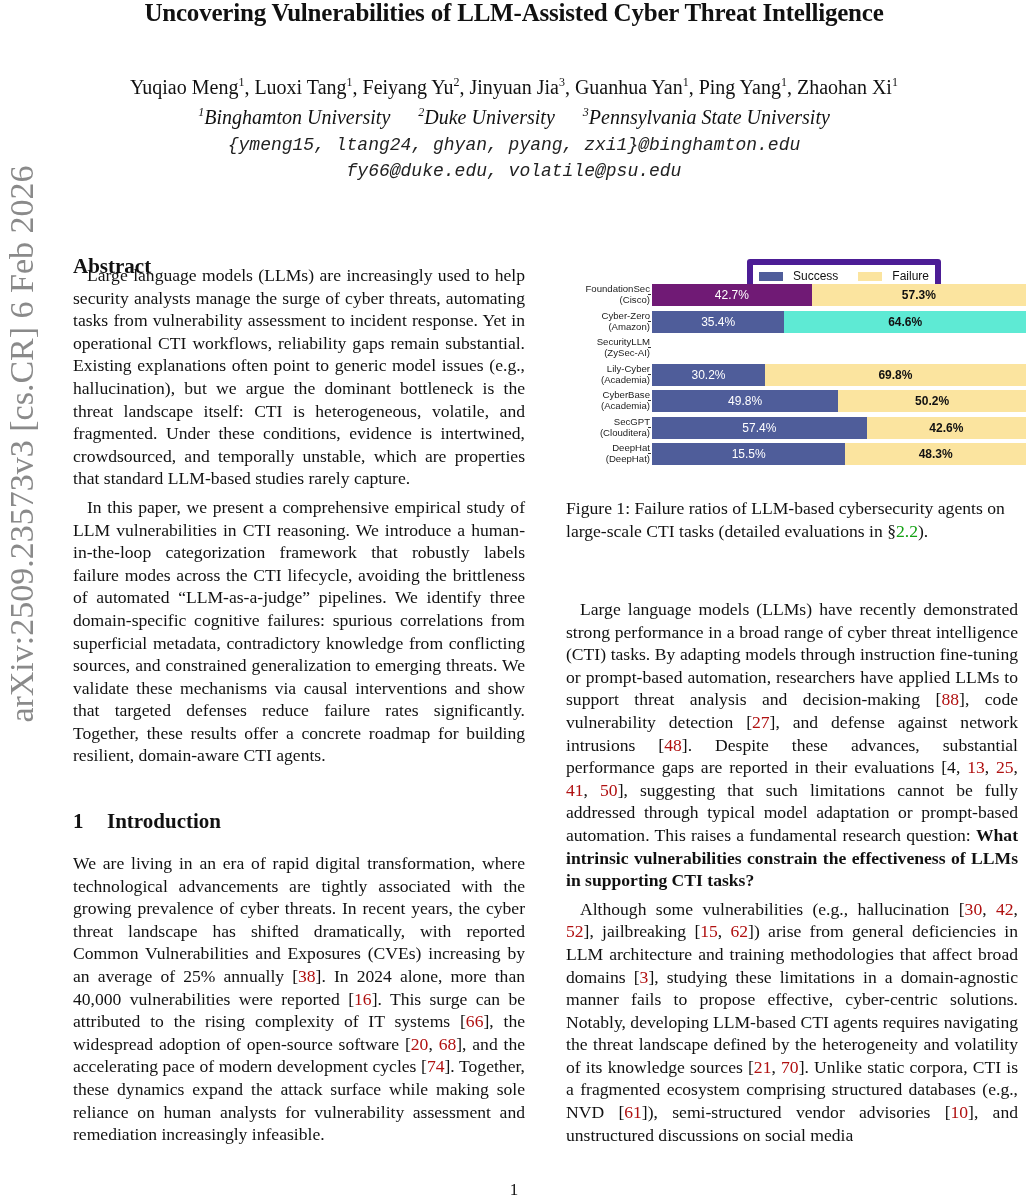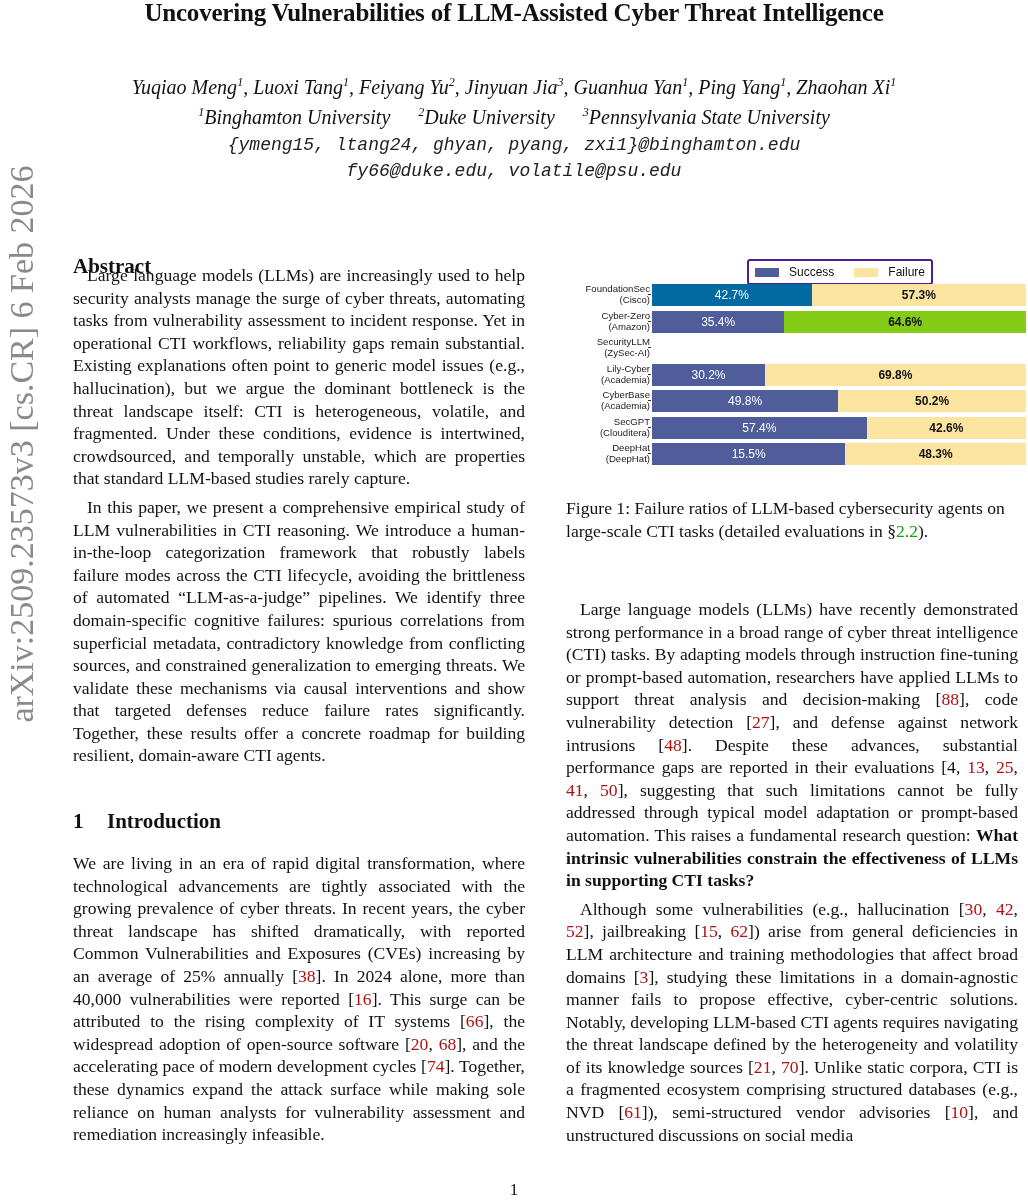--- a/index.html
+++ b/index.html
@@ -1,21 +1,21 @@
 <!DOCTYPE html>
 <html><head>
 <meta charset="utf-8">
 <style>
   html, body { margin: 0; padding: 0; background: #ffffff; }
   body { width: 1028px; height: 1200px; position: relative; overflow: hidden;
          font-family: "Liberation Serif", serif; color: #111; }
   .title { position: absolute; top: 0; left: 0; width: 1028px; text-align: center;
            font-weight: bold; font-size: 25px; line-height: 26px; letter-spacing: -0.2px; }
   .authors { position: absolute; top: 74px; left: 0; width: 1028px; text-align: center;
-             font-style: italic; font-size: 20px; line-height: 26px; }
+             font-size: 20px; line-height: 26px; }
   .affils { position: absolute; top: 104px; left: 0; width: 1028px; text-align: center;
             font-style: italic; font-size: 20px; line-height: 26px; }
   .affils span.aff { margin: 0 14px; }
   .emails { position: absolute; top: 132px; left: 0; width: 1028px; text-align: center;
             font-family: "Liberation Mono", monospace; font-style: italic; font-size: 18px;
             line-height: 26px; color: #222; }
   sup { font-size: 12px; vertical-align: 8px; line-height: 0; }
   .arxiv { position: absolute; left: -318px; top: 424px; width: 680px; height: 40px;
            transform: rotate(-90deg); font-size: 34px; color: #8a8a8a; text-align: center;
            line-height: 40px; white-space: nowrap; font-family: "Liberation Serif", serif; }
@@ -29,21 +29,21 @@
   .cite { color: #b01010; }
   .ref { color: #12a012; }
   .bold { font-weight: bold; }
   .section-h { position: absolute; left: 73px; top: 808px; font-weight: bold; font-size: 21px; line-height: 26px; }
   .section-h .num { display: inline-block; width: 34px; }
   .page-num { position: absolute; top: 1180px; left: 0; width: 1028px; text-align: center; font-size: 17px; }
 
   
   .chart { position: absolute; left: 566px; top: 256px; width: 460px; height: 220px;
            font-family: "Liberation Sans", sans-serif; }
-  .legend { position: absolute; left: 181px; top: 3px; width: 182px; height: 22px; border: 2px solid #4c1d95;
+  .legend { position: absolute; left: 181px; top: 3px; width: 182px; height: 22px; border: 6px solid #4c1d95;
             border-radius: 3px; background: #fff; font-size: 12px; display: flex; align-items: center; }
   .legend .item { display: flex; align-items: center; margin-left: 6px; margin-right: 14px; }
   .legend .sw { width: 24px; height: 9px; margin-right: 10px; }
   .rows { position: absolute; left: 0; top: 28px; width: 460px; }
   .row { position: absolute; left: 0; width: 460px; height: 22px; }
   .row .lab { position: absolute; right: 376px; top: -1px; width: 100px; text-align: right;
               font-size: 9.6px; line-height: 11px; color: #222; }
   .row .tick { position: absolute; left: 82px; top: 10px; width: 3px; height: 1px; background: #333; }
   .row .bar { position: absolute; left: 86px; top: 0; height: 22px; width: 374px; display: flex; }
   .seg { height: 22px; display: flex; align-items: center; justify-content: center;
@@ -91,33 +91,33 @@
     </div>
   </div>
   <div class="rows" id="chart-rows">
       <div class="row" style="top: 0px;">
         <div class="lab">
           <div>FoundationSec</div>
           <div>(Cisco)</div>
         </div>
         <div class="tick"></div>
         <div class="bar">
-          <div class="seg s" style="width: 42.7%; background: #0369a1;">42.7%</div>
+          <div class="seg s" style="width: 42.7%; background: #701a75;">42.7%</div>
           <div class="seg f" style="width: 57.3%; background: rgb(251, 228, 159);">57.3%</div>
         </div>
       </div>
       <div class="row" style="top: 26.5px;">
         <div class="lab">
           <div>Cyber-Zero</div>
           <div>(Amazon)</div>
         </div>
         <div class="tick"></div>
         <div class="bar">
           <div class="seg s" style="width: 35.4%; background: rgb(79, 93, 154);">35.4%</div>
-          <div class="seg f" style="width: 64.6%; background: #84cc16;">64.6%</div>
+          <div class="seg f" style="width: 64.6%; background: #5eead4;">64.6%</div>
         </div>
       </div>
       <div class="row" style="top: 53px;">
         <div class="lab">
           <div>SecurityLLM</div>
           <div>(ZySec-AI)</div>
         </div>
         <div class="tick"></div>
       </div>
       <div class="row" style="top: 79.5px;">

